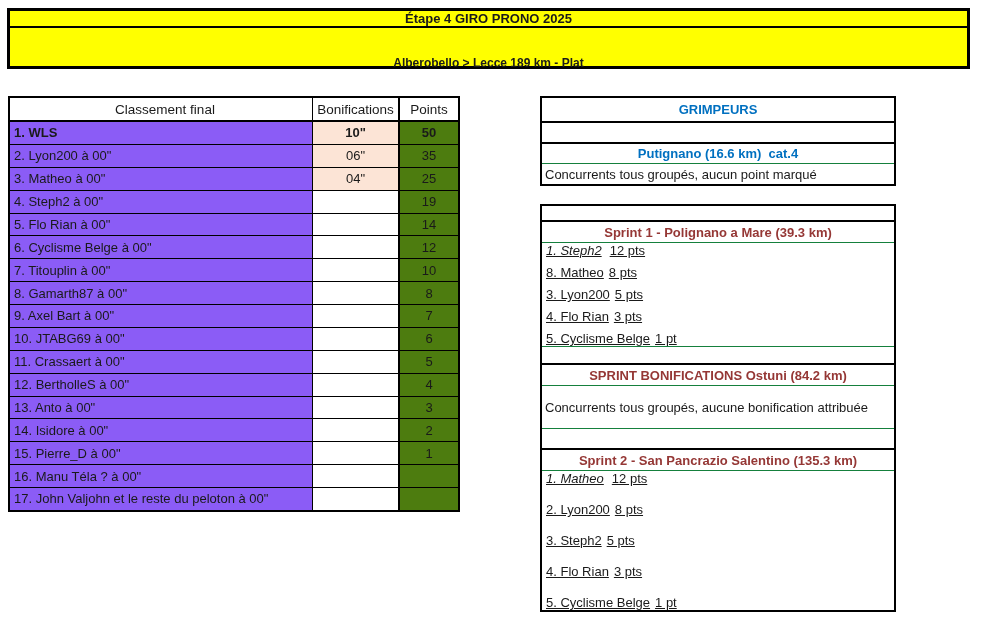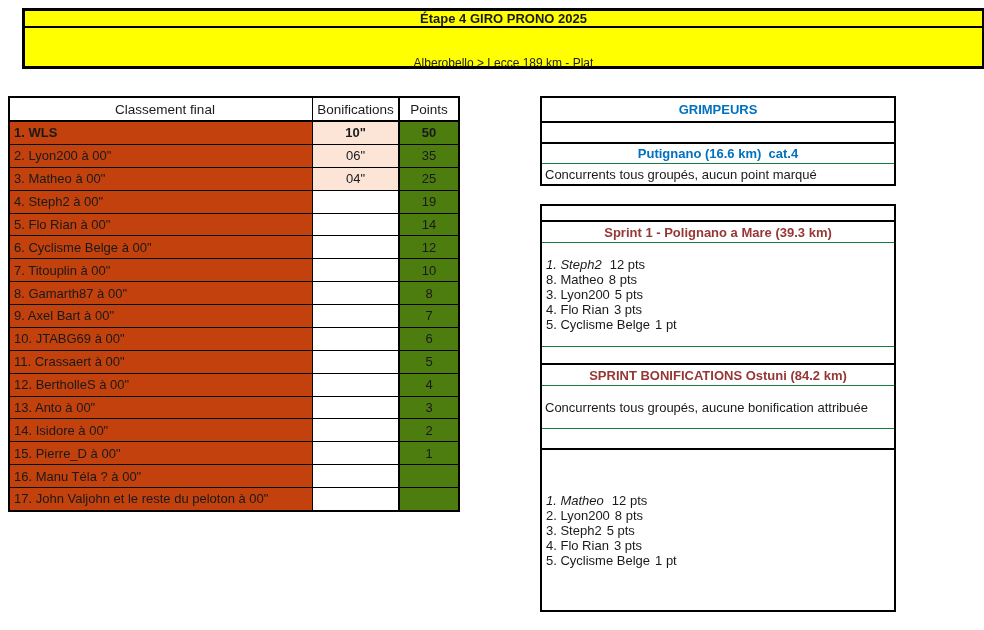--- a/index.html
+++ b/index.html
@@ -1,59 +1,59 @@
 <!DOCTYPE html>
 <html><head>
 <meta charset="utf-8">
 <style>
   * { margin:0; padding:0; box-sizing:border-box; }
   html,body { width:984px; height:630px; background:#ffffff;
               font-family:"Liberation Sans", sans-serif; color:#1a1a1a; }
   .stage { position:relative; width:984px; height:630px; background:#fff; overflow:hidden; }
 
   
-  .banner { position:absolute; left:22px; top:8px; width:963px; height:61px;
+  .banner { position:absolute; left:7px; top:8px; width:963px; height:61px;
             background:#FFFF00; border:3px solid #000; display:flex; flex-direction:column; }
   .banner-title { flex:2; display:flex; align-items:center; justify-content:center;
                   font-weight:bold; font-size:13px; border-bottom:2px solid #000; }
   .banner-subtitle { flex:1.1; display:flex; align-items:center; justify-content:center;
-                     font-weight:normal; font-size:12px;margin-top:28px; }
+                     font-weight:bold; font-size:12px;margin-top:28px; }
 
   
   .arrivee { position:absolute; left:8px; top:96px; width:452px; height:416px;
              border:2px solid #000; display:flex; flex-direction:column; background:#fff; }
   .a-title { height:23px; flex:none; border-bottom:2px solid #000; font-weight:bold;
              font-size:13.5px; display:flex; align-items:center; justify-content:center; }
   .a-colhdr { height:24px; flex:none; border-bottom:2px solid #000; display:flex; font-size:13.5px; }
   .a-rows { flex:1; display:flex; flex-direction:column; }
   .a-row { flex:1; display:flex; border-bottom:1px solid #000; font-size:13px; }
   .a-row:last-child { border-bottom:none; }
   .c { display:flex; align-items:center; overflow:hidden; white-space:nowrap; }
   .col-name  { width:303px; border-right:1px solid #000; padding-left:4px; }
   .col-bonif { width:87px;  border-right:2px solid #000; justify-content:center; }
   .col-pts   { flex:1; justify-content:center; }
   .a-colhdr .col-name { justify-content:center; padding-left:8px; }
-  .a-row .col-name { background:#c2410c; }
+  .a-row .col-name { background:#8b5cf6; }
   .a-row .col-bonif.filled { background:#FCE4D6; }
   .a-row .col-pts { background:#4d7c0f; }
   .bold { font-weight:bold; }
 
   
   .panel { position:absolute; left:540px; width:356px; border:2px solid #000;
            display:flex; flex-direction:column; background:#fff; }
   .grimpeurs { top:96px;  height:90px; }
   .sprints   { top:204px; height:408px; }
   .p-row { flex:none; display:flex; align-items:center; justify-content:center;
            font-size:13px; white-space:pre; overflow:hidden; }
   .p-row.left { justify-content:flex-start; padding-left:3px; white-space:normal; }
   .blue   { color:#0070C0; font-weight:bold; }
   .maroon { color:#953735; font-weight:bold; }
   .bb1 { border-bottom:1px solid #15803d; }
   .bb2 { border-bottom:2px solid #000; }
-  .s-list { display:flex; flex-direction:column; justify-content:center; }
+  .s-list { display:flex; flex-direction:column; justify-content:space-between;text-decoration:underline; }
   .s-row { display:flex; align-items:center; padding-left:4px; font-size:13px; }
   .s-name { margin-right:5px; white-space:pre; }
   .s-name.italic { font-style:italic; margin-right:8px; }
 </style>
 </head>
 <body>
 
 <div class="stage">
 
   <div class="banner">
@@ -185,20 +185,21 @@
   </div>
   <div class="s-row">
     <span class="s-name">5. Cyclisme Belge</span>
     <span class="s-pts">1 pt</span>
   </div>
       </div>
     <div class="p-row bb2" style="height:18px;"></div>
     <div class="p-row maroon bb1" style="height:21px;">SPRINT BONIFICATIONS Ostuni (84.2 km)</div>
     <div class="p-row left bb1" style="height:43px;">Concurrents tous groupés, aucune bonification attribuée</div>
     <div class="p-row bb2" style="height:21px;"></div>
+    <div class="p-row maroon bb1" style="height:21px;">Sprint 2 - San Pancrazio Salentino (135.3 km)</div>
     <div class="s-list" style="flex:1;">
   <div class="s-row">
     <span class="s-name italic">1. Matheo</span>
     <span class="s-pts">12 pts</span>
   </div>
   <div class="s-row">
     <span class="s-name">2. Lyon200</span>
     <span class="s-pts">8 pts</span>
   </div>
   <div class="s-row">

